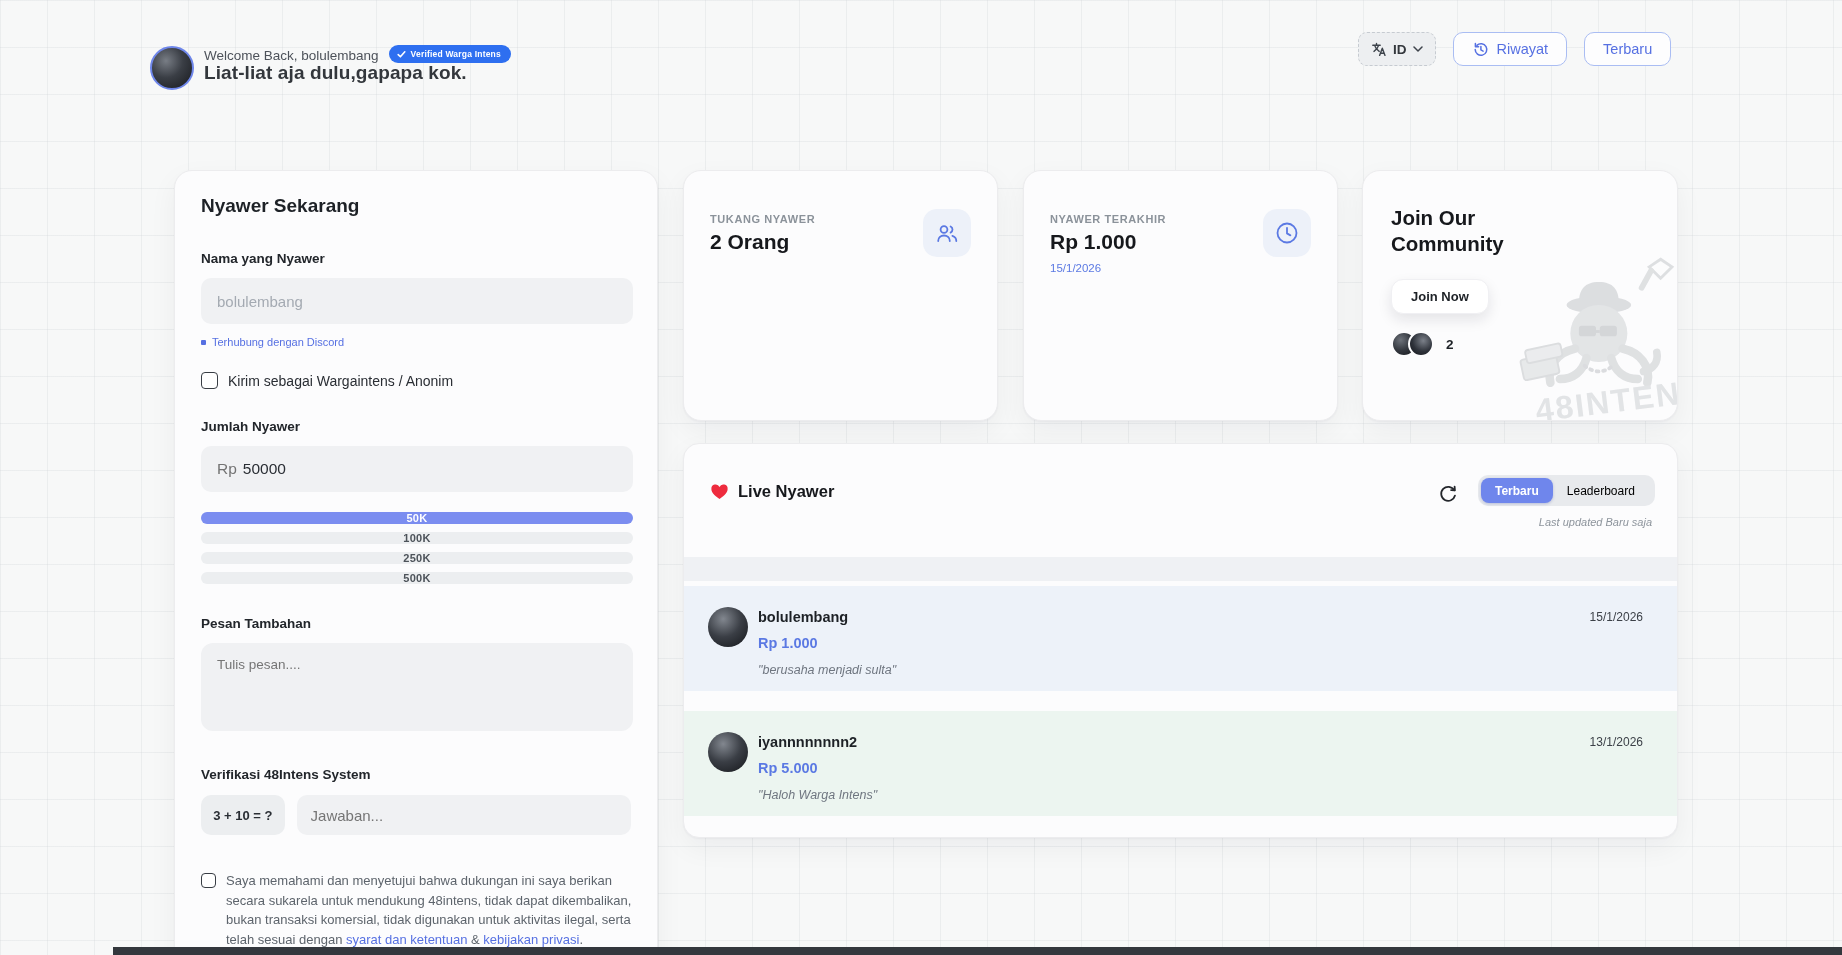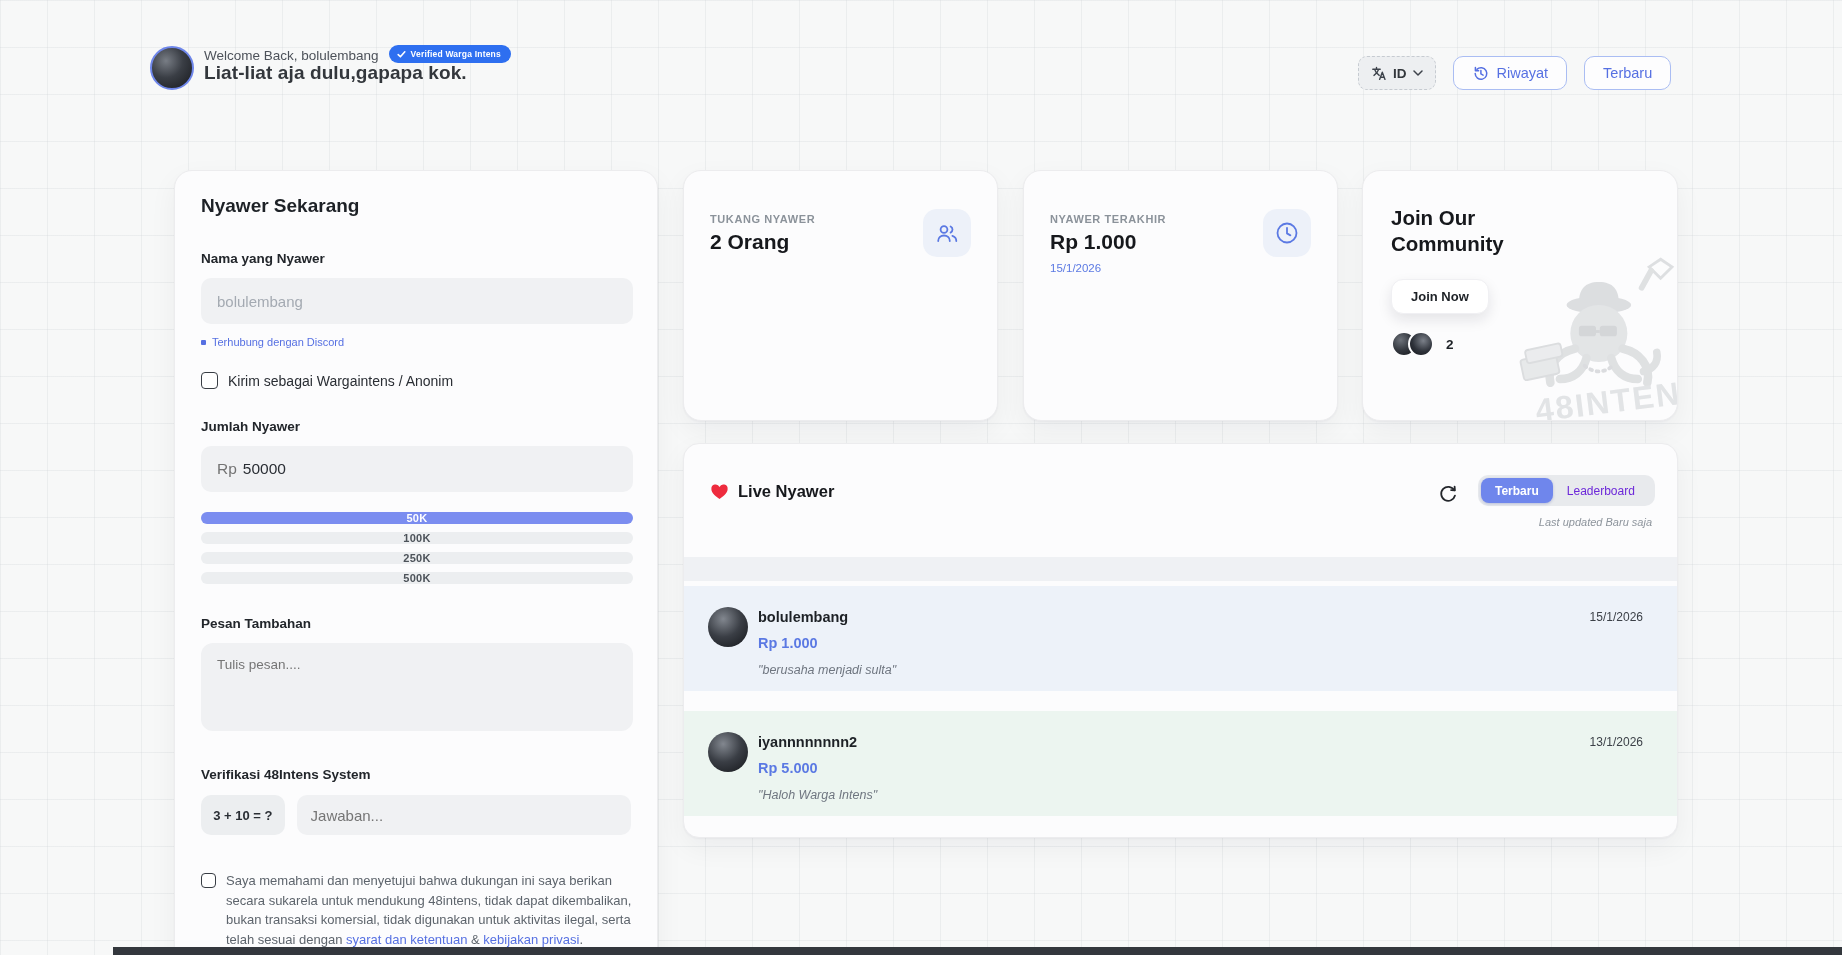--- a/index.html
+++ b/index.html
@@ -135,21 +135,21 @@
   .live-panel { left:683px; top:443px; width:995px; height:395px; overflow:hidden; border-radius:16px; }
   .live-header { position:absolute; left:26px; top:38px; display:flex; align-items:center; gap:9px; }
   .live-title { font-size:16.5px; font-weight:bold; color:#16181c; }
   .refresh-btn { position:absolute; left:752px; top:38px; width:24px; height:24px; background:none; border:none; cursor:pointer; padding:0; }
   .segmented {
     position:absolute; left:794px; top:31px; width:177px; height:31px;
     background:#e8eaed; border-radius:10px; display:flex; align-items:center; padding:3px;
   }
   .seg-tab {
     border:none; background:transparent; height:25px; border-radius:8px;
-    font-family:"Liberation Sans",sans-serif; font-size:12px; color:#6d28d9; cursor:pointer; padding:0 14px;
+    font-family:"Liberation Sans",sans-serif; font-size:12px; color:#000000; cursor:pointer; padding:0 14px;
   }
   .seg-tab.active { background:#6f86ec; color:#fff; font-weight:bold; box-shadow:0 1px 3px rgba(40,60,160,.25); }
   .last-updated { position:absolute; right:25px; top:72px; font-size:11px; font-style:italic; color:#8d949c; }
   .list-strip { position:absolute; left:0; top:113px; width:995px; height:24px; background:#eff1f4; }
   .live-row { position:absolute; left:0; width:995px; height:105px; }
   .row-blue { background:#edf2f9; }
   .row-green { background:#ecf5f0; }
   .row-avatar {
     position:absolute; left:24px; top:21px; width:40px; height:40px; border-radius:50%;
     background:radial-gradient(circle at 38% 30%, #82878f 0%, #3a3e45 48%, #14161a 100%);
@@ -175,21 +175,21 @@
       <span class="icon">
         <svg width="9" height="9" viewBox="0 0 9 9">
             <path d="M1.2 4.6 L3.4 6.8 L7.8 1.8" stroke="#fff" stroke-width="1.6" fill="none" stroke-linecap="round" stroke-linejoin="round"></path>
           </svg>
       </span>
       <span>Verified Warga Intens</span>
     </span>
   </div>
   <div class="abs subtitle" style="left:204px; top:62px;">Liat-liat aja dulu,gapapa kok.</div>
 
-  <div class="abs header-actions" style="left:1358px; top:56px;align-items:flex-end;">
+  <div class="abs header-actions" style="left:1358px; top:32px;align-items:flex-end;">
     <div class="lang-btn">
       <span class="icon">
         <svg width="16" height="16" viewBox="0 0 16 16" fill="none" stroke="#3d434b" stroke-width="1.4" stroke-linecap="round" stroke-linejoin="round">
           <path d="M1.8 4.2 h7.4 M5.5 2.4 v1.8 M3 10.4 C4.9 9.2 6.8 7.1 7.6 4.4 M8.2 10.4 C6.3 9.2 4.4 7.1 3.6 4.4"></path>
           <path d="M8.6 14.4 L11.3 7.2 L14 14.4 M9.6 12.2 h3.4"></path>
         </svg>
       </span>
       <span>ID</span>
       <span class="icon">
         <svg width="10" height="6" viewBox="0 0 10 6">

